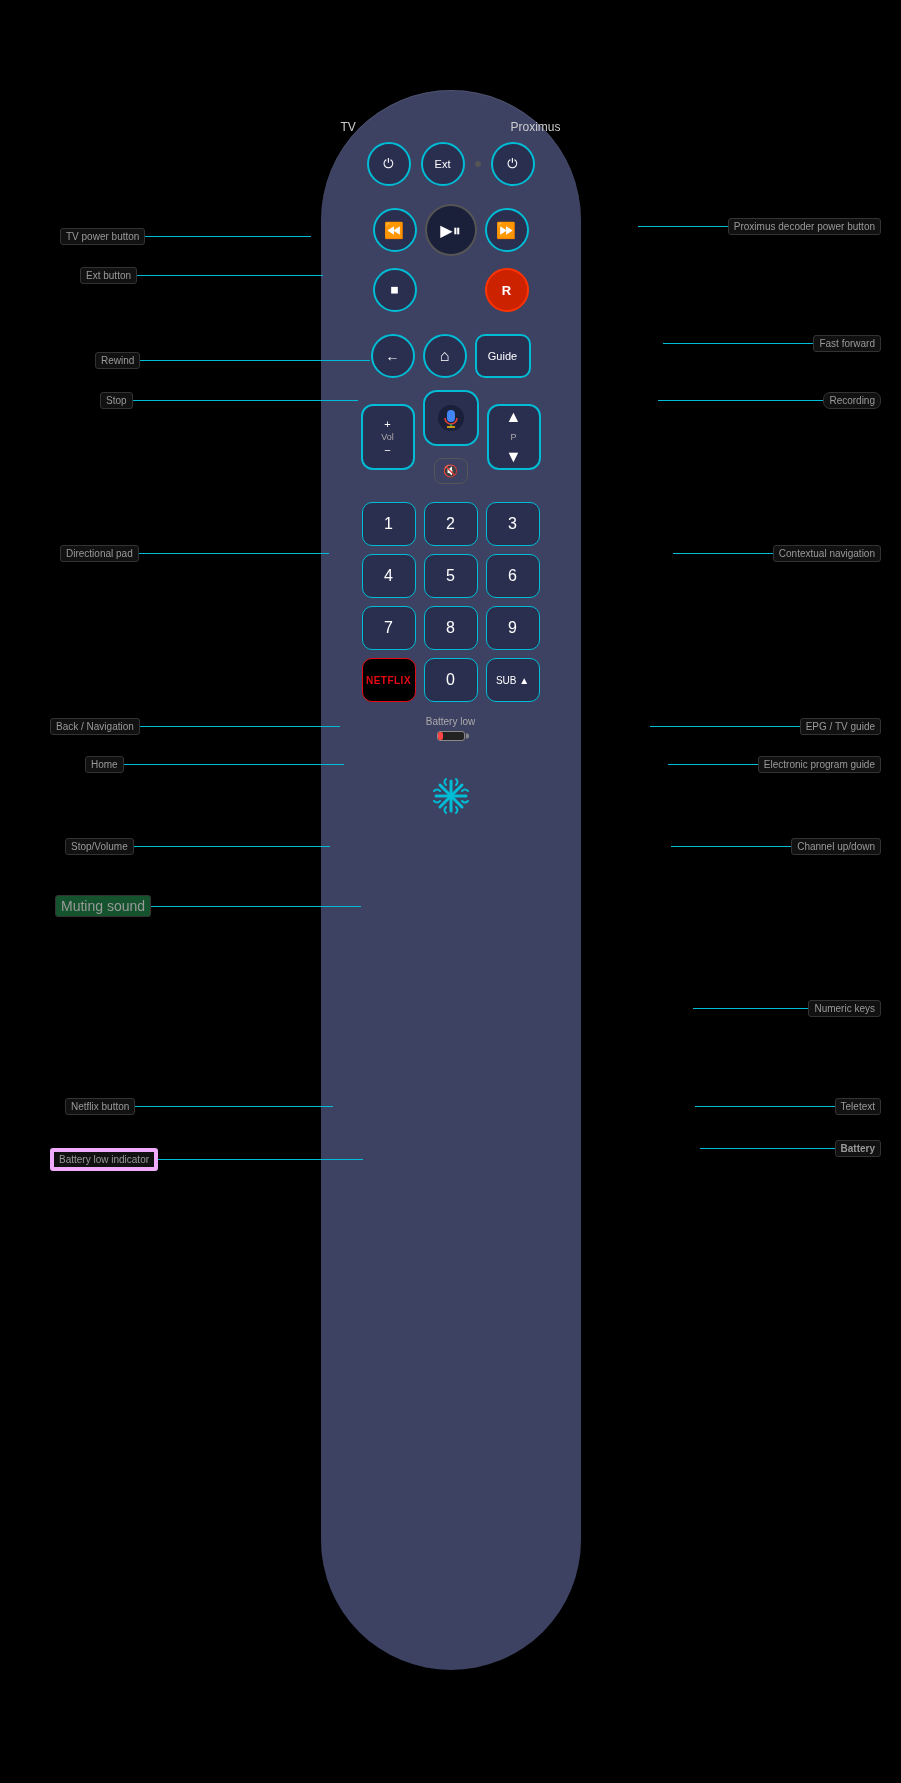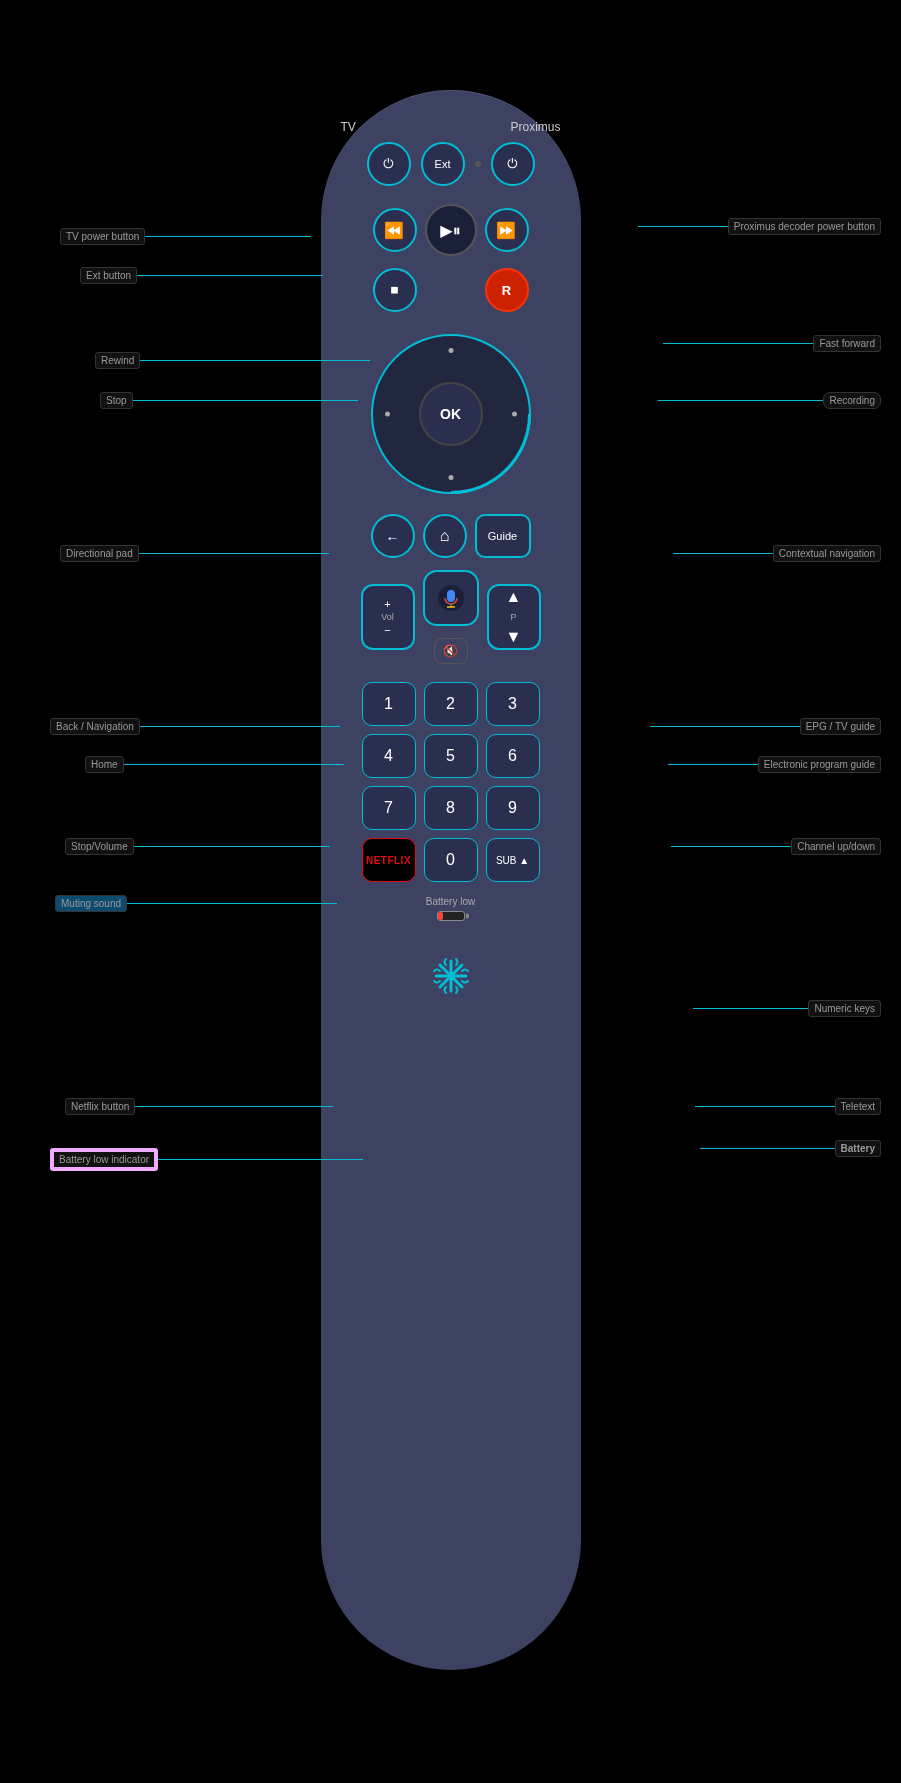--- a/index.html
+++ b/index.html
@@ -452,30 +452,20 @@
     </div>
 
     <div class="stop-row">
       <button class="btn-media btn-stop">
         <span>⏹</span>
       </button>
       <div style="width:52px;height:52px;"></div>
       <button class="btn-media btn-record">R</button>
     </div>
 
-    <div class="dpad-container">
-      <div class="dpad-outer">
-        <div class="dpad-dot top"></div>
-        <div class="dpad-dot bottom"></div>
-        <div class="dpad-dot left"></div>
-        <div class="dpad-dot right"></div>
-        <button class="btn-ok">OK</button>
-        <div class="dpad-arc"></div>
-      </div>
-    </div>
 
     <div class="nav-row">
       <button class="btn-nav">
         <span>←</span>
       </button>
       <button class="btn-nav btn-home">
         <span>⌂</span>
       </button>
       <button class="btn-nav btn-guide">Guide</button>
     </div>
@@ -595,21 +585,21 @@
     <span class="ann-text" style="color:#999;font-size:10px;background:#111;border:1px solid #333;padding:2px 5px;border-radius:3px;">Home</span>
     <div class="ann-line" style="width:220px;background:#00bcd4;height:1px;"></div>
   </div>
 
   <div style="position:absolute;top:838px;left:65px;display:flex;align-items:center;">
     <span class="ann-text" style="color:#999;font-size:10px;background:#111;border:1px solid #333;padding:2px 5px;border-radius:3px;">Stop/Volume</span>
     <div class="ann-line" style="width:196px;background:#00bcd4;height:1px;"></div>
   </div>
 
   <div style="position:absolute;top:895px;left:55px;display:flex;align-items:center;">
-    <span class="ann-text" style="color:#999;font-size:10px;background:#0c4a6e;border:1px solid #333;padding:2px 5px;border-radius:3px;">Muting sound</span>
+    <span class="ann-text" style="color:#999;font-size:14px;background:#14532d;border:1px solid #333;padding:2px 5px;border-radius:3px;">Muting sound</span>
     <div class="ann-line" style="width:210px;background:#00bcd4;height:1px;"></div>
   </div>
 
   <div style="position:absolute;top:1098px;left:65px;display:flex;align-items:center;">
     <span class="ann-text" style="color:#999;font-size:10px;background:#111;border:1px solid #333;padding:2px 5px;border-radius:3px;">Netflix button</span>
     <div class="ann-line" style="width:198px;background:#00bcd4;height:1px;"></div>
   </div>
 
   <div style="position:absolute;top:1148px;left:50px;display:flex;align-items:center;">
     <span class="ann-text" style="color:#999;font-size:10px;background:#111;border:4px solid #f0abfc;padding:2px 5px;border-radius:3px;">Battery low indicator</span>

